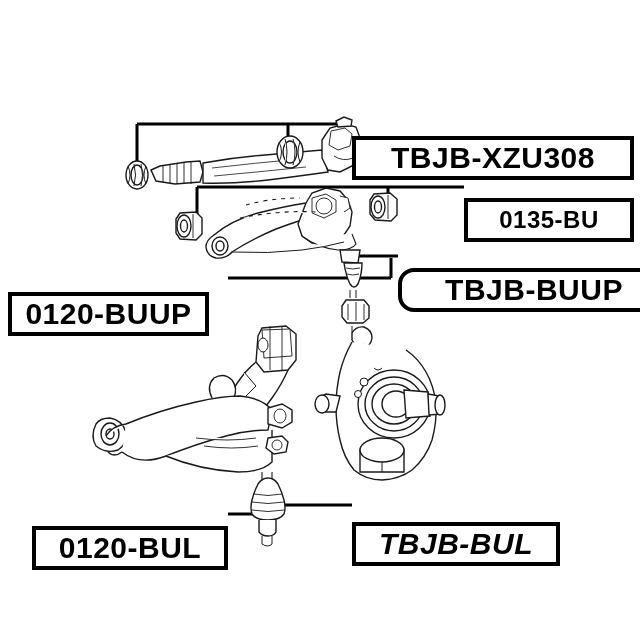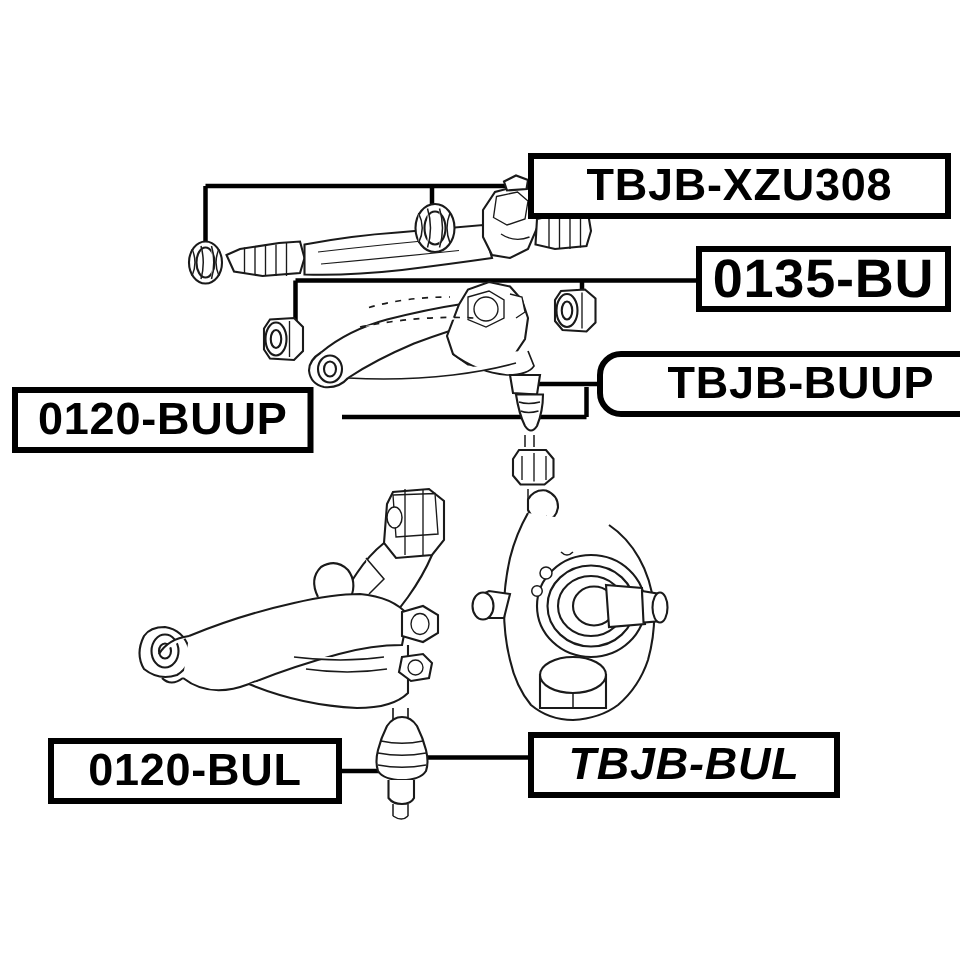--- a/index.html
+++ b/index.html
@@ -13,26 +13,27 @@
     background:#ffffff;
     border:4px solid #000000;
     display:flex;
     align-items:center;
     justify-content:center;
     color:#000000;
     font-weight:bold;
     letter-spacing:0.5px;
     white-space:nowrap;
     font-family:"Liberation Sans",sans-serif;
+    margin-top:34px;
   }
   .callout span{display:block;line-height:1;}
 
   
   #cal-tbjb-xzu308{left:352px;top:102px;width:282px;height:44px;font-size:30px;}
-  #cal-0135-bu{left:464px;top:164px;width:170px;height:44px;font-size:36px;}
+  #cal-0135-bu{left:464px;top:164px;width:170px;height:44px;font-size:24px;}
   #cal-tbjb-buup{left:398px;top:234px;width:272px;height:44px;font-size:30px;border-radius:16px;}
   #cal-0120-buup{left:8px;top:258px;width:201px;height:44px;font-size:30px;}
   #cal-0120-bul{left:32px;top:492px;width:196px;height:44px;font-size:30px;align-items:center;}
   #cal-tbjb-bul{left:352px;top:488px;width:208px;height:44px;font-size:30px;font-style:italic;}
 </style>
 </head>
 <body>
 
 <div id="stage">
 

